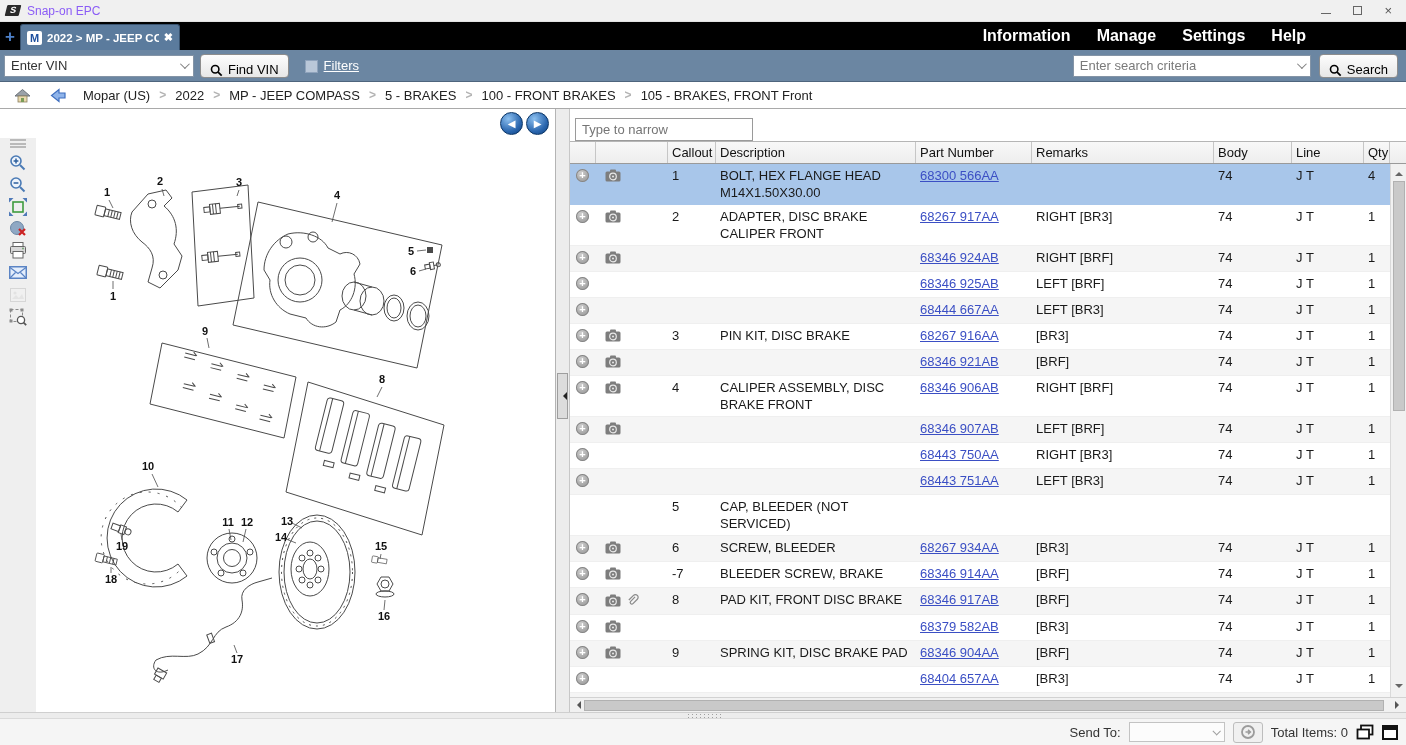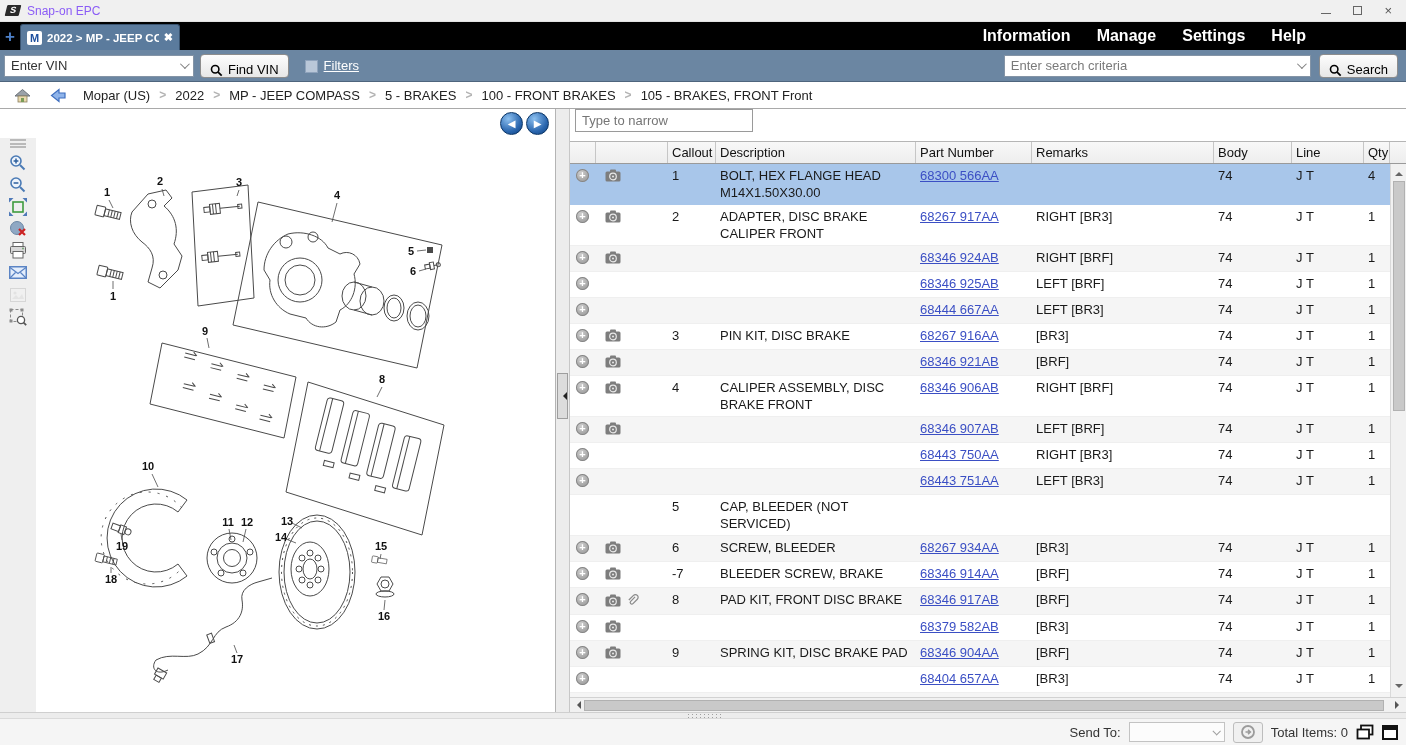--- a/index.html
+++ b/index.html
@@ -19,21 +19,21 @@
   .tab-ic{width:15px;height:14px;background:#fff;border-radius:2px;color:#1d4f9e;font-weight:bold;font-size:11px;line-height:14px;text-align:center;flex:0 0 auto}
   .tab-label{color:#fff;font-size:11.5px;font-weight:bold;white-space:nowrap;overflow:hidden}
   .tab-close{color:#fff;font-weight:bold;font-size:11px;margin-left:auto}
   .menu{margin-left:auto;display:flex;gap:26px;align-items:center;height:100%;padding-right:100px}
   .menu-item{color:#fff;font-size:16px;font-weight:bold;line-height:28px}
   
   .toolbar{height:32px;background:#6b86a2;display:flex;align-items:center;padding:8px 4px;border-bottom:1px solid #4e657d}
   .combo{background:#fff;border:1px solid #8494a6;height:22px;display:flex;align-items:center;padding:0 6px;font-size:13px;color:#333}
   .combo .chev{margin-left:auto;width:7px;height:7px;border-right:1.6px solid #808080;border-bottom:1.6px solid #808080;transform:rotate(45deg) translateY(-2px)}
   .vin-combo{width:190px}
-  .search-combo{width:307px;margin-left:auto;color:#7a7a7a}
+  .search-combo{width:238px;margin-left:auto;color:#7a7a7a}
   .btn{height:24px;background:linear-gradient(#fdfdfd,#e7e7e7);border:1px solid #8d8d8d;border-radius:4px;display:flex;align-items:flex-end;gap:5px;padding:0 9px;font-size:13px;color:#000}
   .findvin-btn{margin-left:6px}
   .search-btn{margin-left:8px;margin-right:4px}
   .filters{display:flex;align-items:flex-end;gap:6px;margin-left:16px}
   .filters .cb{width:13px;height:13px;background:#b9c7d8;border:1px solid #8fa3bc}
   .filters .lbl{color:#fff;font-size:13px;text-decoration:underline}
   
   .breadcrumb{height:26px;background:#fff;display:flex;align-items:center;gap:9px;padding:0 10px 0 14px;font-size:13px;color:#222}
   .crumb-sep{color:#b3b3b3;font-weight:bold;font-size:12px}
   .bc-ic{display:flex;align-items:center}
@@ -48,21 +48,21 @@
   .grip{width:16px;height:9px;border-top:2px solid #b9b9b9;border-bottom:2px solid #b9b9b9;margin-bottom:3px;position:relative}
   .grip::after{content:"";position:absolute;left:0;right:0;top:2px;height:2px;background:#b9b9b9}
   .tbtn{width:26px;height:21px;display:flex;align-items:center;justify-content:center}
   .tbtn.disabled{opacity:.55}
   .diagram{flex:1;background:#fff;overflow:hidden}
   .vsplit{width:14px;background:#ececec;border-right:1px solid #c7c7c7;position:relative}
   .vsplit .handle{position:absolute;top:264px;left:1px;width:11px;height:46px;background:#dcdcdc;border:1px solid #9e9e9e;display:flex;align-items:center;justify-content:center}
   .vsplit .tri{width:0;height:0;border:4px solid transparent;border-right-color:#222}
   
   .right-panel{width:836px;display:flex;flex-direction:column;background:#fff}
-  .rp-top{height:32px;display:flex;align-items:flex-start;padding-left:5px}
+  .rp-top{height:32px;display:flex;align-items:flex-end;padding-left:5px}
   .narrow-input{width:178px;height:23px;border:1px solid #9a9a9a;font-size:13px;color:#555;padding:0 6px;font-family:"Liberation Sans",sans-serif}
   .thead{height:23px;display:grid;grid-template-columns:26px 72px 48px 200px 116px 182px 78px 72px 26px 16px;background:linear-gradient(#f8f8f8,#ededed);border-top:1px solid #b5b5b5;border-bottom:1px solid #9a9a9a}
   .hc{font-size:13px;color:#111;padding:3px 4px;border-right:1px solid #c6c6c6;white-space:nowrap;overflow:hidden}
   .hc:last-child{border-right:none}
   .tbody-zone{flex:1;display:flex;overflow:hidden}
   .tbody{width:820px;overflow:hidden}
   .trow{display:grid;grid-template-columns:26px 72px 48px 200px 116px 182px 78px 72px 26px;min-height:25px;align-items:start;border-bottom:1px solid #efefef;background:#fff}
   .trow.alt{background:#f5f5f5}
   .trow.selected{background:#a8c6ea;border-bottom-color:#a8c6ea}
   .tc{font-size:13px;color:#1a1a1a;padding:3px 4px;line-height:17px}

